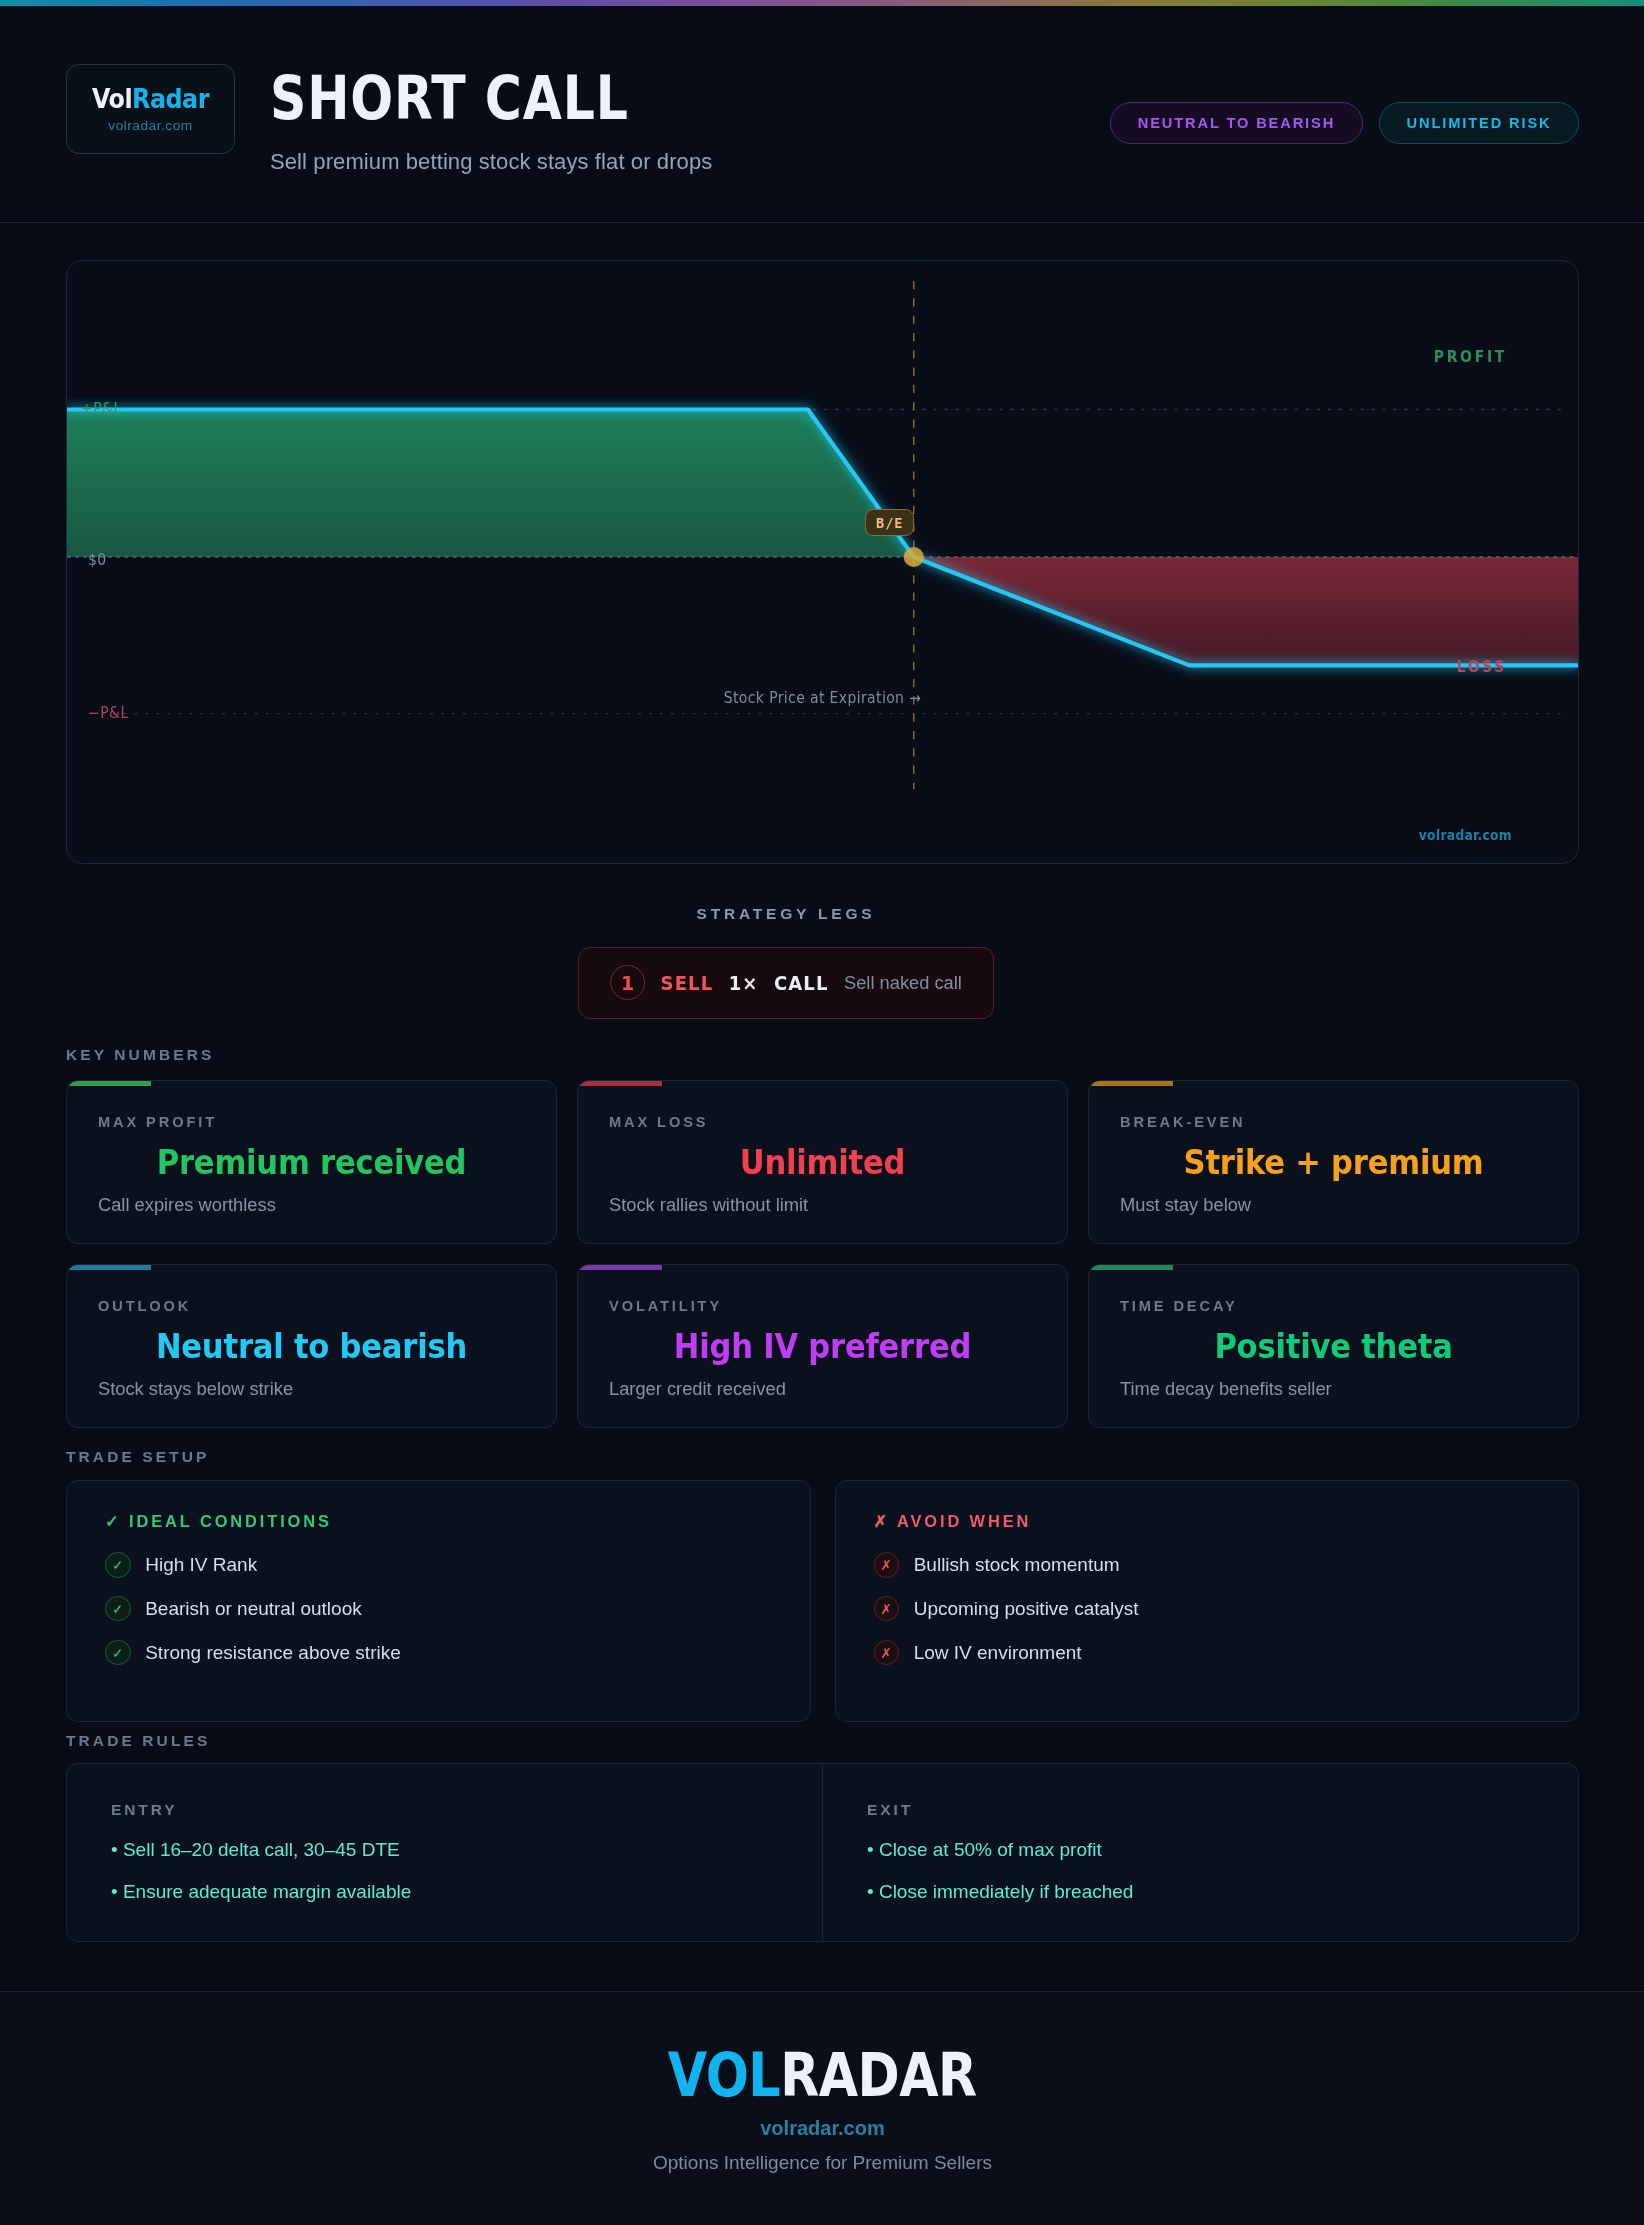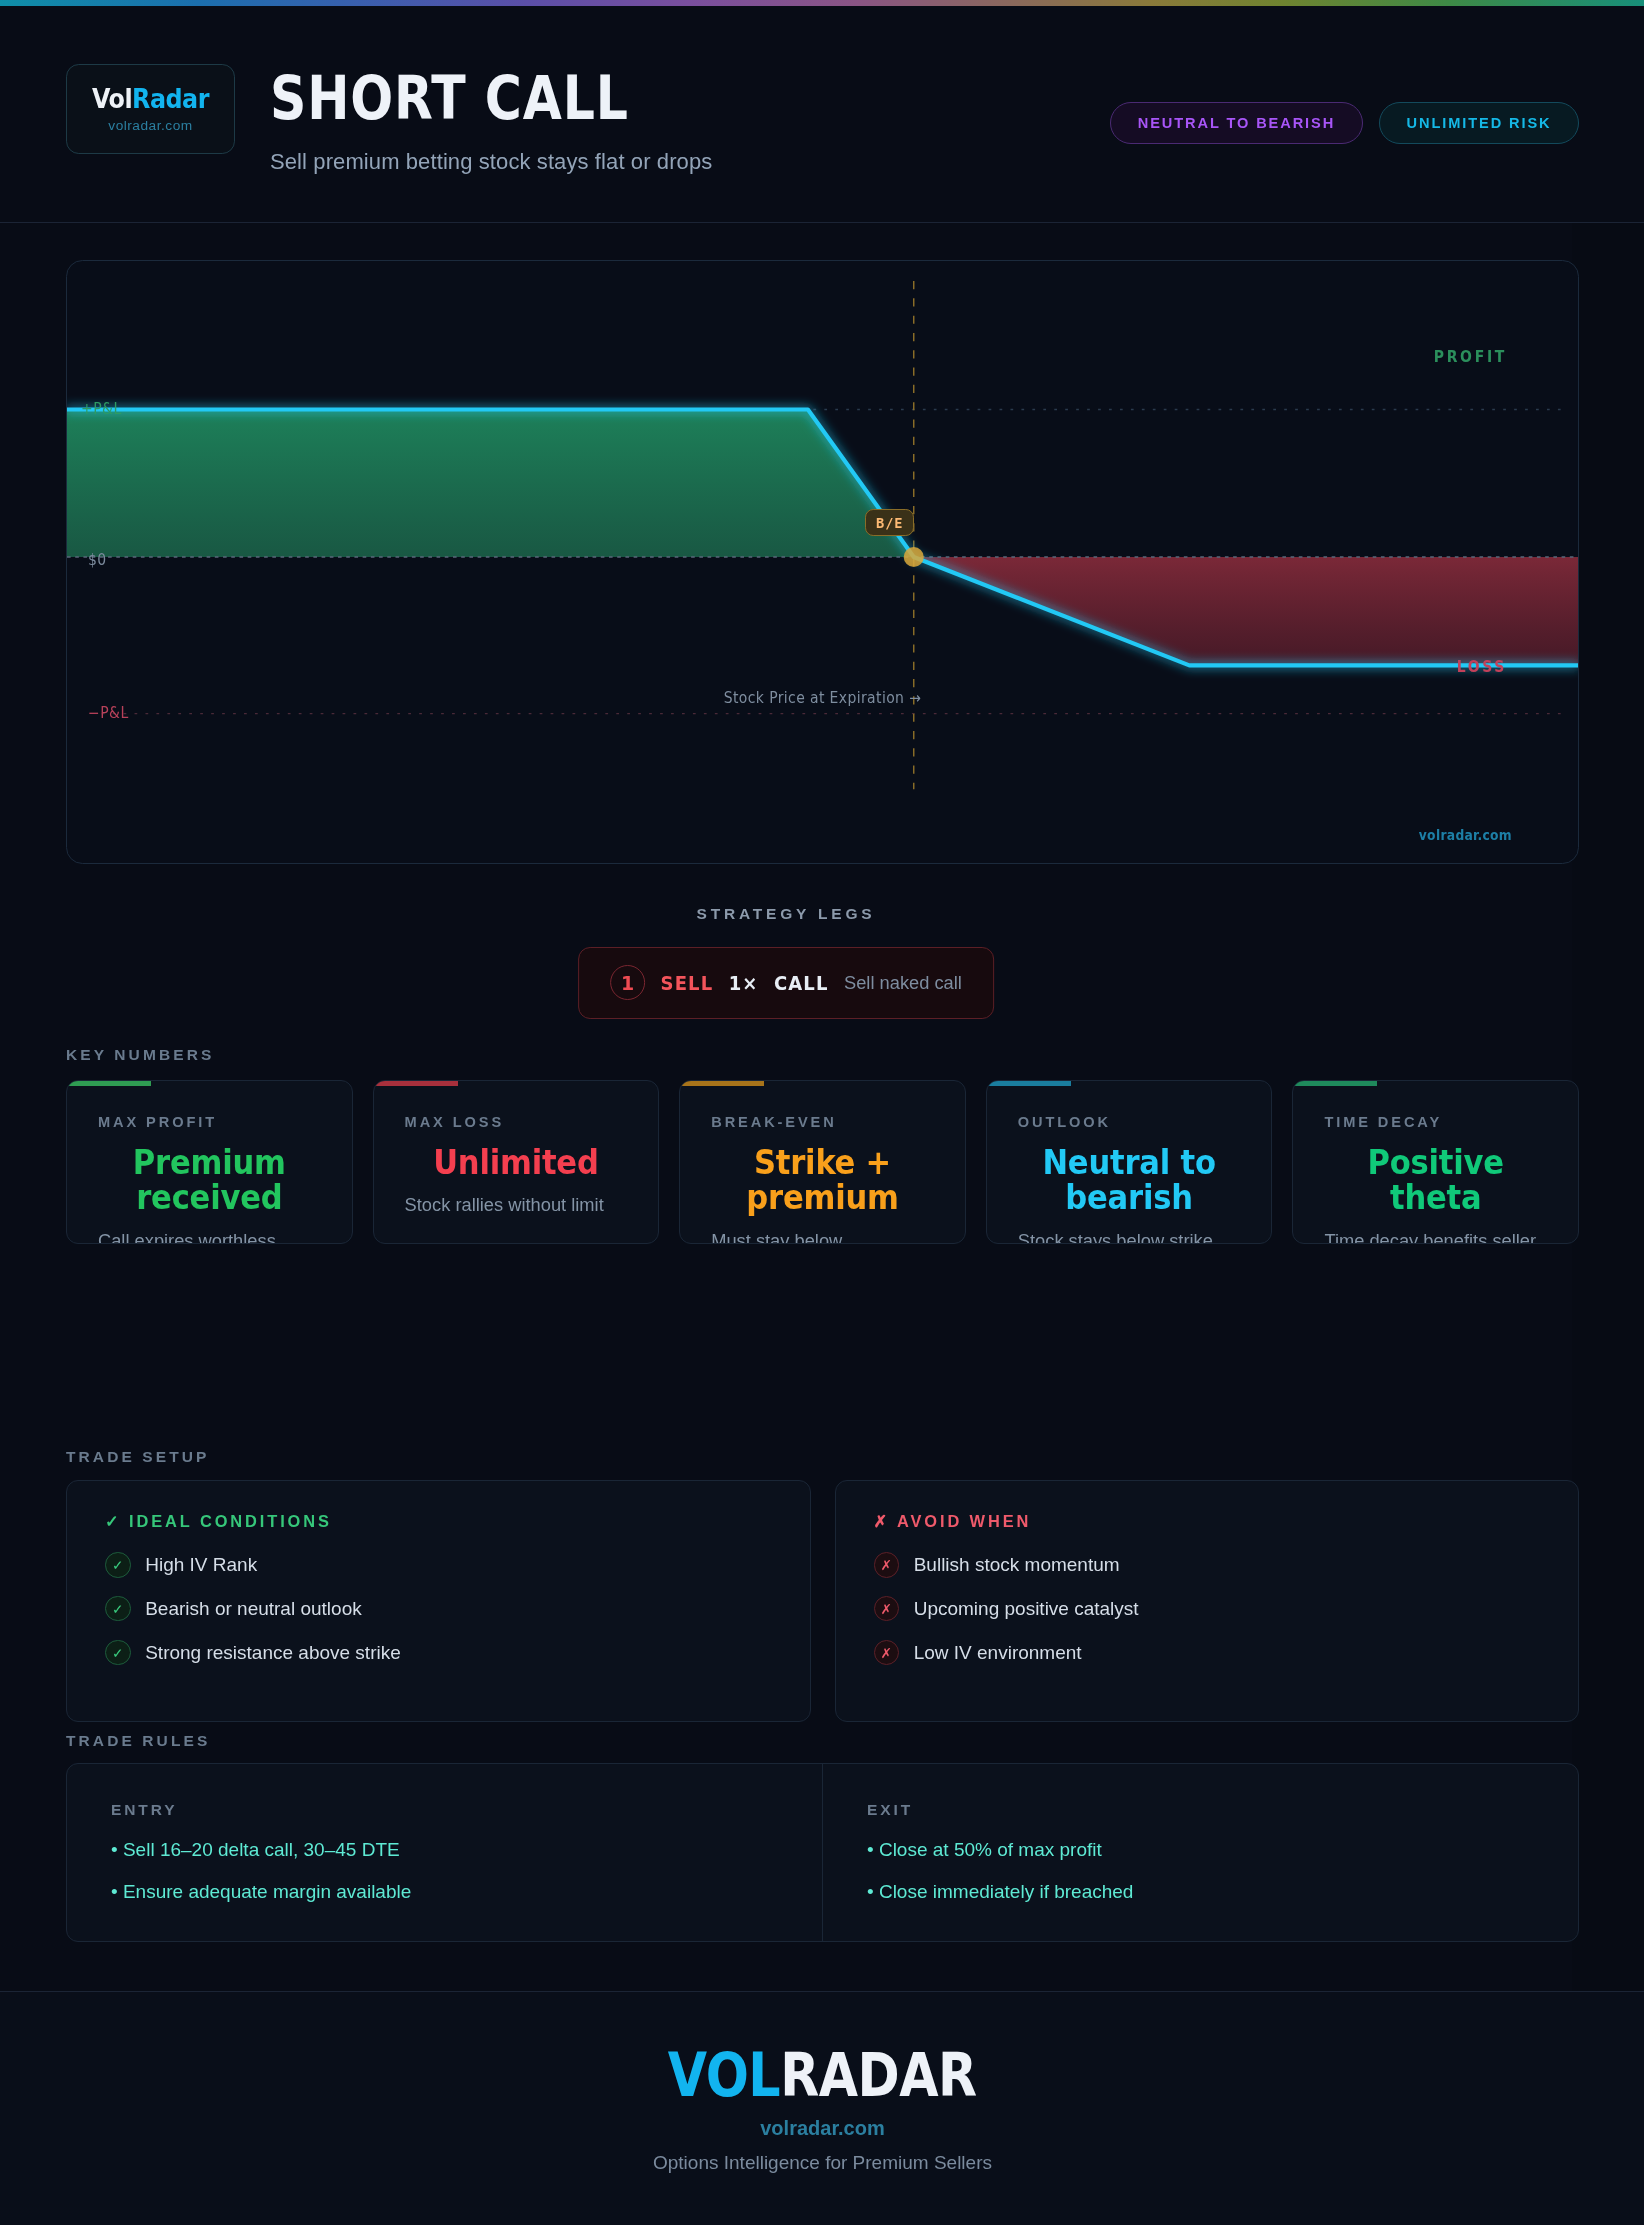--- a/index.html
+++ b/index.html
@@ -224,21 +224,21 @@
     font-family: "DejaVu Sans", sans-serif; font-stretch: condensed;
   }
   .leg-desc { color: #7e8da0; font-size: 18.3px; }
 
   
   .kn-grid {
     position: absolute;
     left: 66px; top: 1080px;
     width: 1513px;
     display: grid;
-    grid-template-columns: repeat(5, 1fr);
+    grid-template-columns: repeat(3, 1fr);
     gap: 20px 20px;
   }
   .kn-card {
     position: relative;
     height: 164px;
     border: 0.9px solid #1a2636;
     border-radius: 12px;
     background: #0b111c;
     padding: 33px 31px 0 31px;
     overflow: hidden;
@@ -467,20 +467,26 @@
       <div class="kn-note">Must stay below</div>
     </div>
 
     <div class="kn-card">
       <div class="kn-accent" style="background:#1a7d9e"></div>
       <div class="kn-label">OUTLOOK</div>
       <div class="kn-value" style="color:#22c9f5">Neutral to bearish</div>
       <div class="kn-note">Stock stays below strike</div>
     </div>
 
+    <div class="kn-card">
+      <div class="kn-accent" style="background:#7c3aa8"></div>
+      <div class="kn-label">VOLATILITY</div>
+      <div class="kn-value" style="color:#c03cf5">High IV preferred</div>
+      <div class="kn-note">Larger credit received</div>
+    </div>
 
     <div class="kn-card">
       <div class="kn-accent" style="background:#1f8a5c"></div>
       <div class="kn-label">TIME DECAY</div>
       <div class="kn-value" style="color:#10c979">Positive theta</div>
       <div class="kn-note">Time decay benefits seller</div>
     </div>
 
   </div>
 

